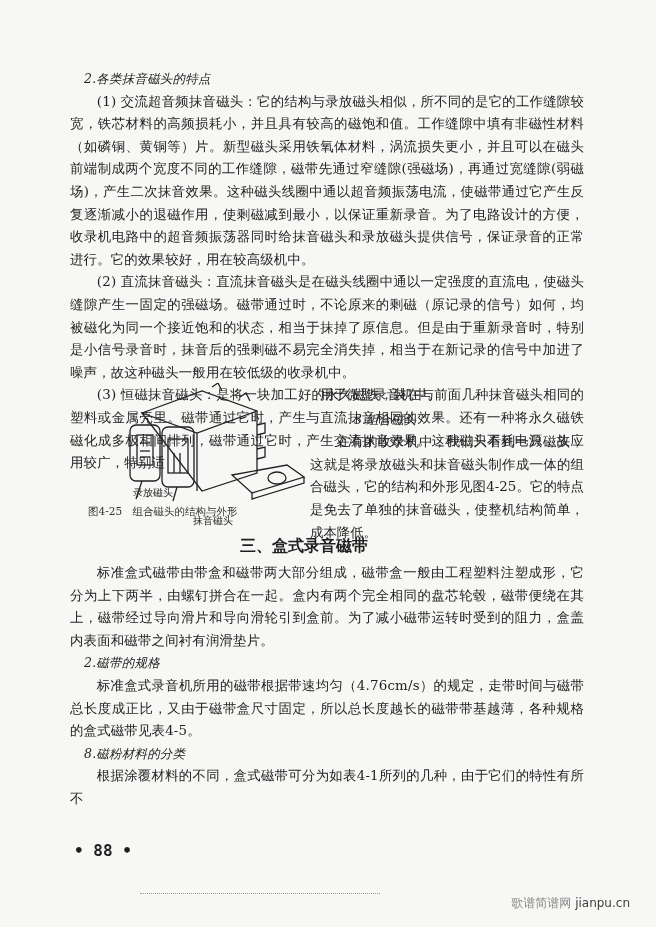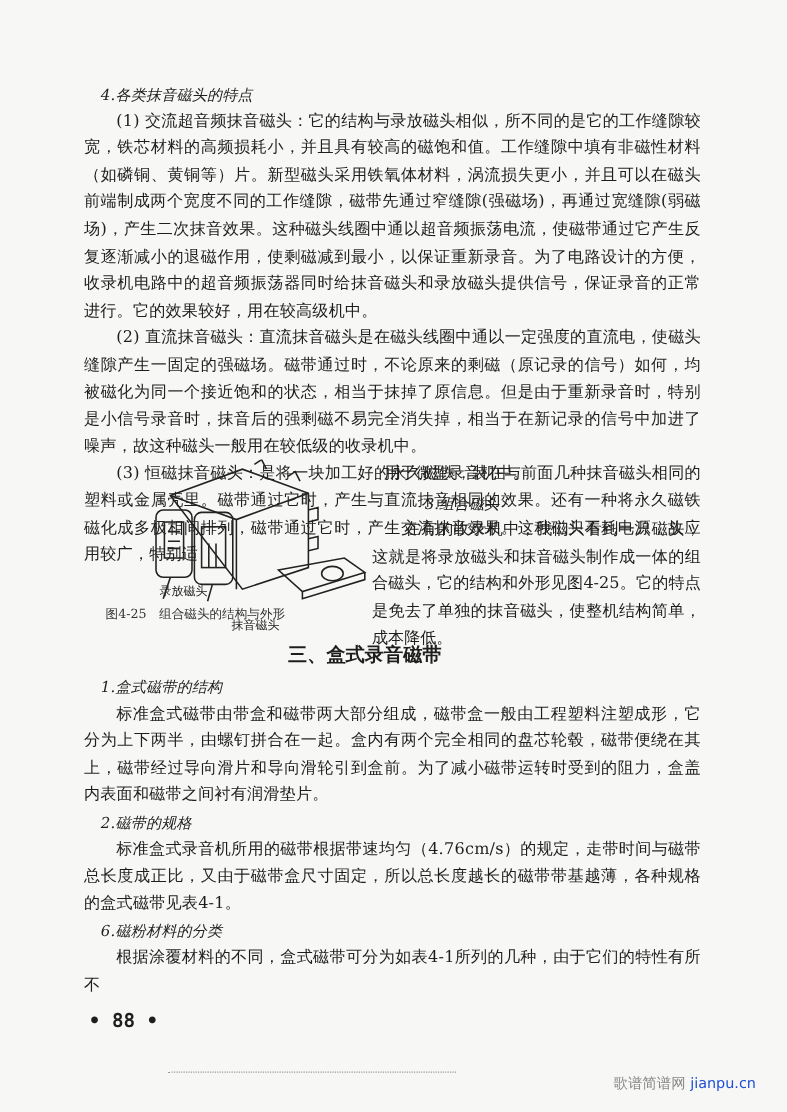--- a/index.html
+++ b/index.html
@@ -14,30 +14,30 @@
   .text-block { position:absolute; left:70px; width:514px; font-size:13.4px; line-height:22.6px; letter-spacing:0.2px; }
   .p { margin:0; text-indent:2em; text-align:justify; }
   .sub { margin:0; font-size:12.5px; font-style:italic; padding-left:14px; }
   .heading { position:absolute; left:0; width:608px; text-align:center; font-family:"DejaVu Sans","Liberation Sans",sans-serif; font-weight:bold; font-size:16px; }
   .fig { position:absolute; left:82px; top:383px; width:240px; height:140px; }
   .fig-caption { position:absolute; left:88px; top:505px; font-size:10.5px; color:#333; }
   .fig-label { position:absolute; font-size:10px; color:#222;margin-left:21px; }
   .right-col { position:absolute; left:310px; top:384px; width:274px; font-size:13.4px; line-height:22.6px; }
   .page-num { position:absolute; left:74px; top:841px; font-family:"DejaVu Sans Mono",monospace; font-size:16px; font-weight:bold; }
   .watermark { position:absolute; right:26px; top:895px; font-family:"DejaVu Sans","Liberation Sans",sans-serif; font-size:12px; color:#888; }
-  .watermark .domain { color:#1d4ed8; }
+  .watermark .domain { color:#404040; }
   .scan-line { position:absolute; left:140px; top:893px; width:240px; height:1px; border-top:1px dotted #999; }
 </style>
 </head>
 <body>
 
 <div class="page">
 
   <div class="text-block" style="top:68px;">
-    <p class="sub">4.各类抹音磁头的特点</p>
+    <p class="sub">2.各类抹音磁头的特点</p>
     <p class="p">(1) 交流超音频抹音磁头：它的结构与录放磁头相似，所不同的是它的工作缝隙较宽，铁芯材料的高频损耗小，并且具有较高的磁饱和值。工作缝隙中填有非磁性材料（如磷铜、黄铜等）片。新型磁头采用铁氧体材料，涡流损失更小，并且可以在磁头前端制成两个宽度不同的工作缝隙，磁带先通过窄缝隙(强磁场)，再通过宽缝隙(弱磁场)，产生二次抹音效果。这种磁头线圈中通以超音频振荡电流，使磁带通过它产生反复逐渐减小的退磁作用，使剩磁减到最小，以保证重新录音。为了电路设计的方便，收录机电路中的超音频振荡器同时给抹音磁头和录放磁头提供信号，保证录音的正常进行。它的效果较好，用在较高级机中。</p>
     <p class="p">(2) 直流抹音磁头：直流抹音磁头是在磁头线圈中通以一定强度的直流电，使磁头缝隙产生一固定的强磁场。磁带通过时，不论原来的剩磁（原记录的信号）如何，均被磁化为同一个接近饱和的状态，相当于抹掉了原信息。但是由于重新录音时，特别是小信号录音时，抹音后的强剩磁不易完全消失掉，相当于在新记录的信号中加进了噪声，故这种磁头一般用在较低级的收录机中。</p>
     <p class="p">(3) 恒磁抹音磁头：是将一块加工好的永久磁铁，装在与前面几种抹音磁头相同的塑料或金属壳里。磁带通过它时，产生与直流抹音相同的效果。还有一种将永久磁铁磁化成多极相间排列，磁带通过它时，产生交流抹音效果。这种磁头不耗电源，故应用较广，特别适</p>
   </div>
 
   <div class="right-col">
     <p style="margin:0;padding-left:10px;">用于微型录音机中。</p>
     <p class="sub" style="padding-left:44px;margin-top:2px;">3.组合磁头</p>
     <p class="p" style="margin:0;">在有的收录机中，我们只看到一只磁头，这就是将录放磁头和抹音磁头制作成一体的组合磁头，它的结构和外形见图4-25。它的特点是免去了单独的抹音磁头，使整机结构简单，成本降低。</p>
   </div>
@@ -69,25 +69,24 @@
       </g>
     </svg>
   </div>
   <span class="fig-label" style="left:112px;top:486px;">录放磁头</span>
   <span class="fig-label" style="left:172px;top:514px;">抹音磁头</span>
   <span class="fig-caption">图4-25　组合磁头的结构与外形</span>
 
   <div class="heading" style="top:536px;">三、盒式录音磁带</div>
 
   <div class="text-block" style="top:562px;">
-    <p class="sub">1.盒式磁带的结构</p>
     <p class="p">标准盒式磁带由带盒和磁带两大部分组成，磁带盒一般由工程塑料注塑成形，它分为上下两半，由螺钉拼合在一起。盒内有两个完全相同的盘芯轮毂，磁带便绕在其上，磁带经过导向滑片和导向滑轮引到盒前。为了减小磁带运转时受到的阻力，盒盖内表面和磁带之间衬有润滑垫片。</p>
     <p class="sub">2.磁带的规格</p>
-    <p class="p">标准盒式录音机所用的磁带根据带速均匀（4.76cm/s）的规定，走带时间与磁带总长度成正比，又由于磁带盒尺寸固定，所以总长度越长的磁带带基越薄，各种规格的盒式磁带见表4-1。</p>
-    <p class="sub">6.磁粉材料的分类</p>
+    <p class="p">标准盒式录音机所用的磁带根据带速均匀（4.76cm/s）的规定，走带时间与磁带总长度成正比，又由于磁带盒尺寸固定，所以总长度越长的磁带带基越薄，各种规格的盒式磁带见表4-5。</p>
+    <p class="sub">8.磁粉材料的分类</p>
     <p class="p">根据涂覆材料的不同，盒式磁带可分为如表4-1所列的几种，由于它们的特性有所不</p>
   </div>
 
   <div class="page-num">• 88 •</div>
   <div class="scan-line"></div>
 
   <div class="watermark">
     <span>歌谱简谱网</span>
     <span class="domain">jianpu.cn</span>
   </div>

